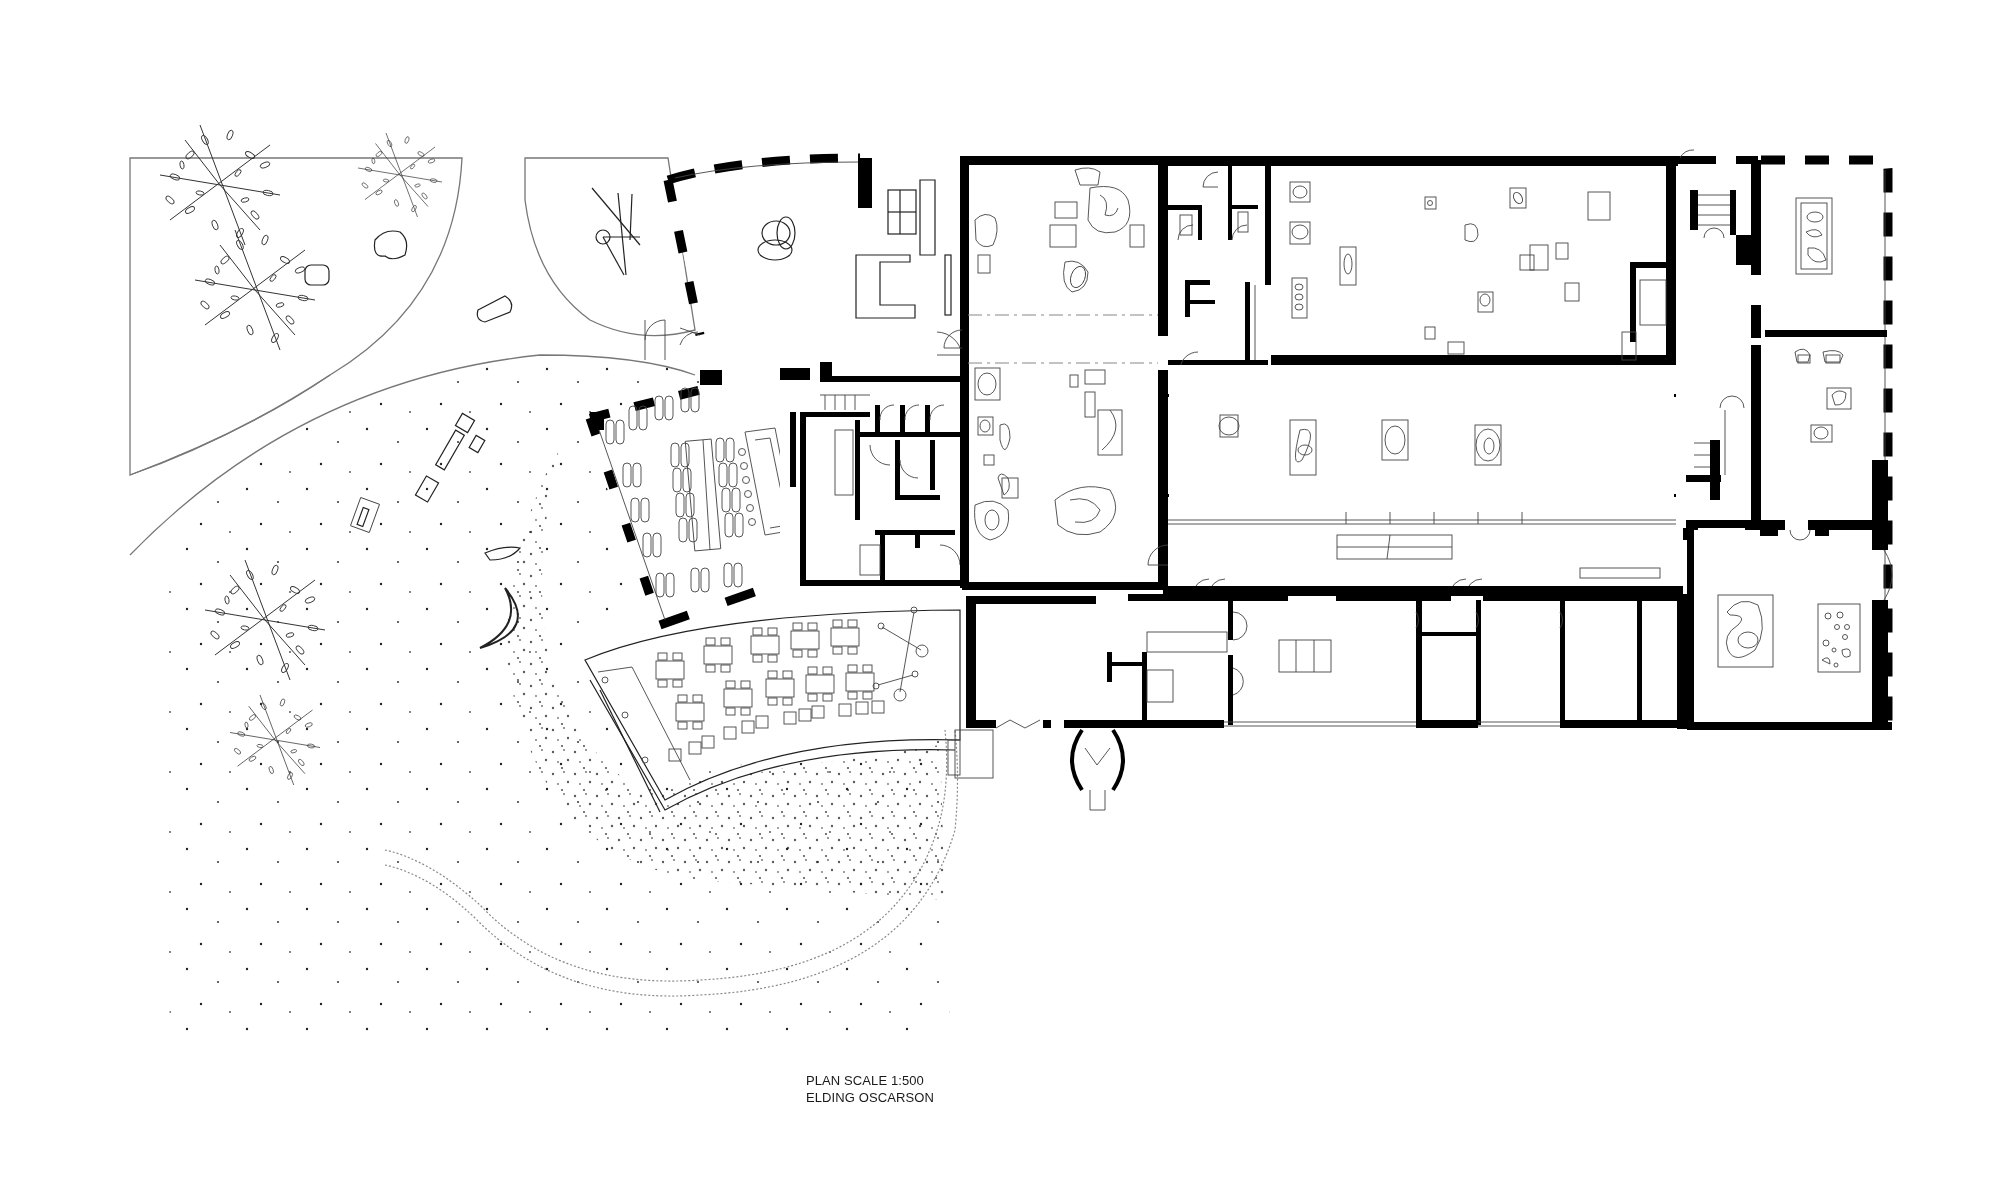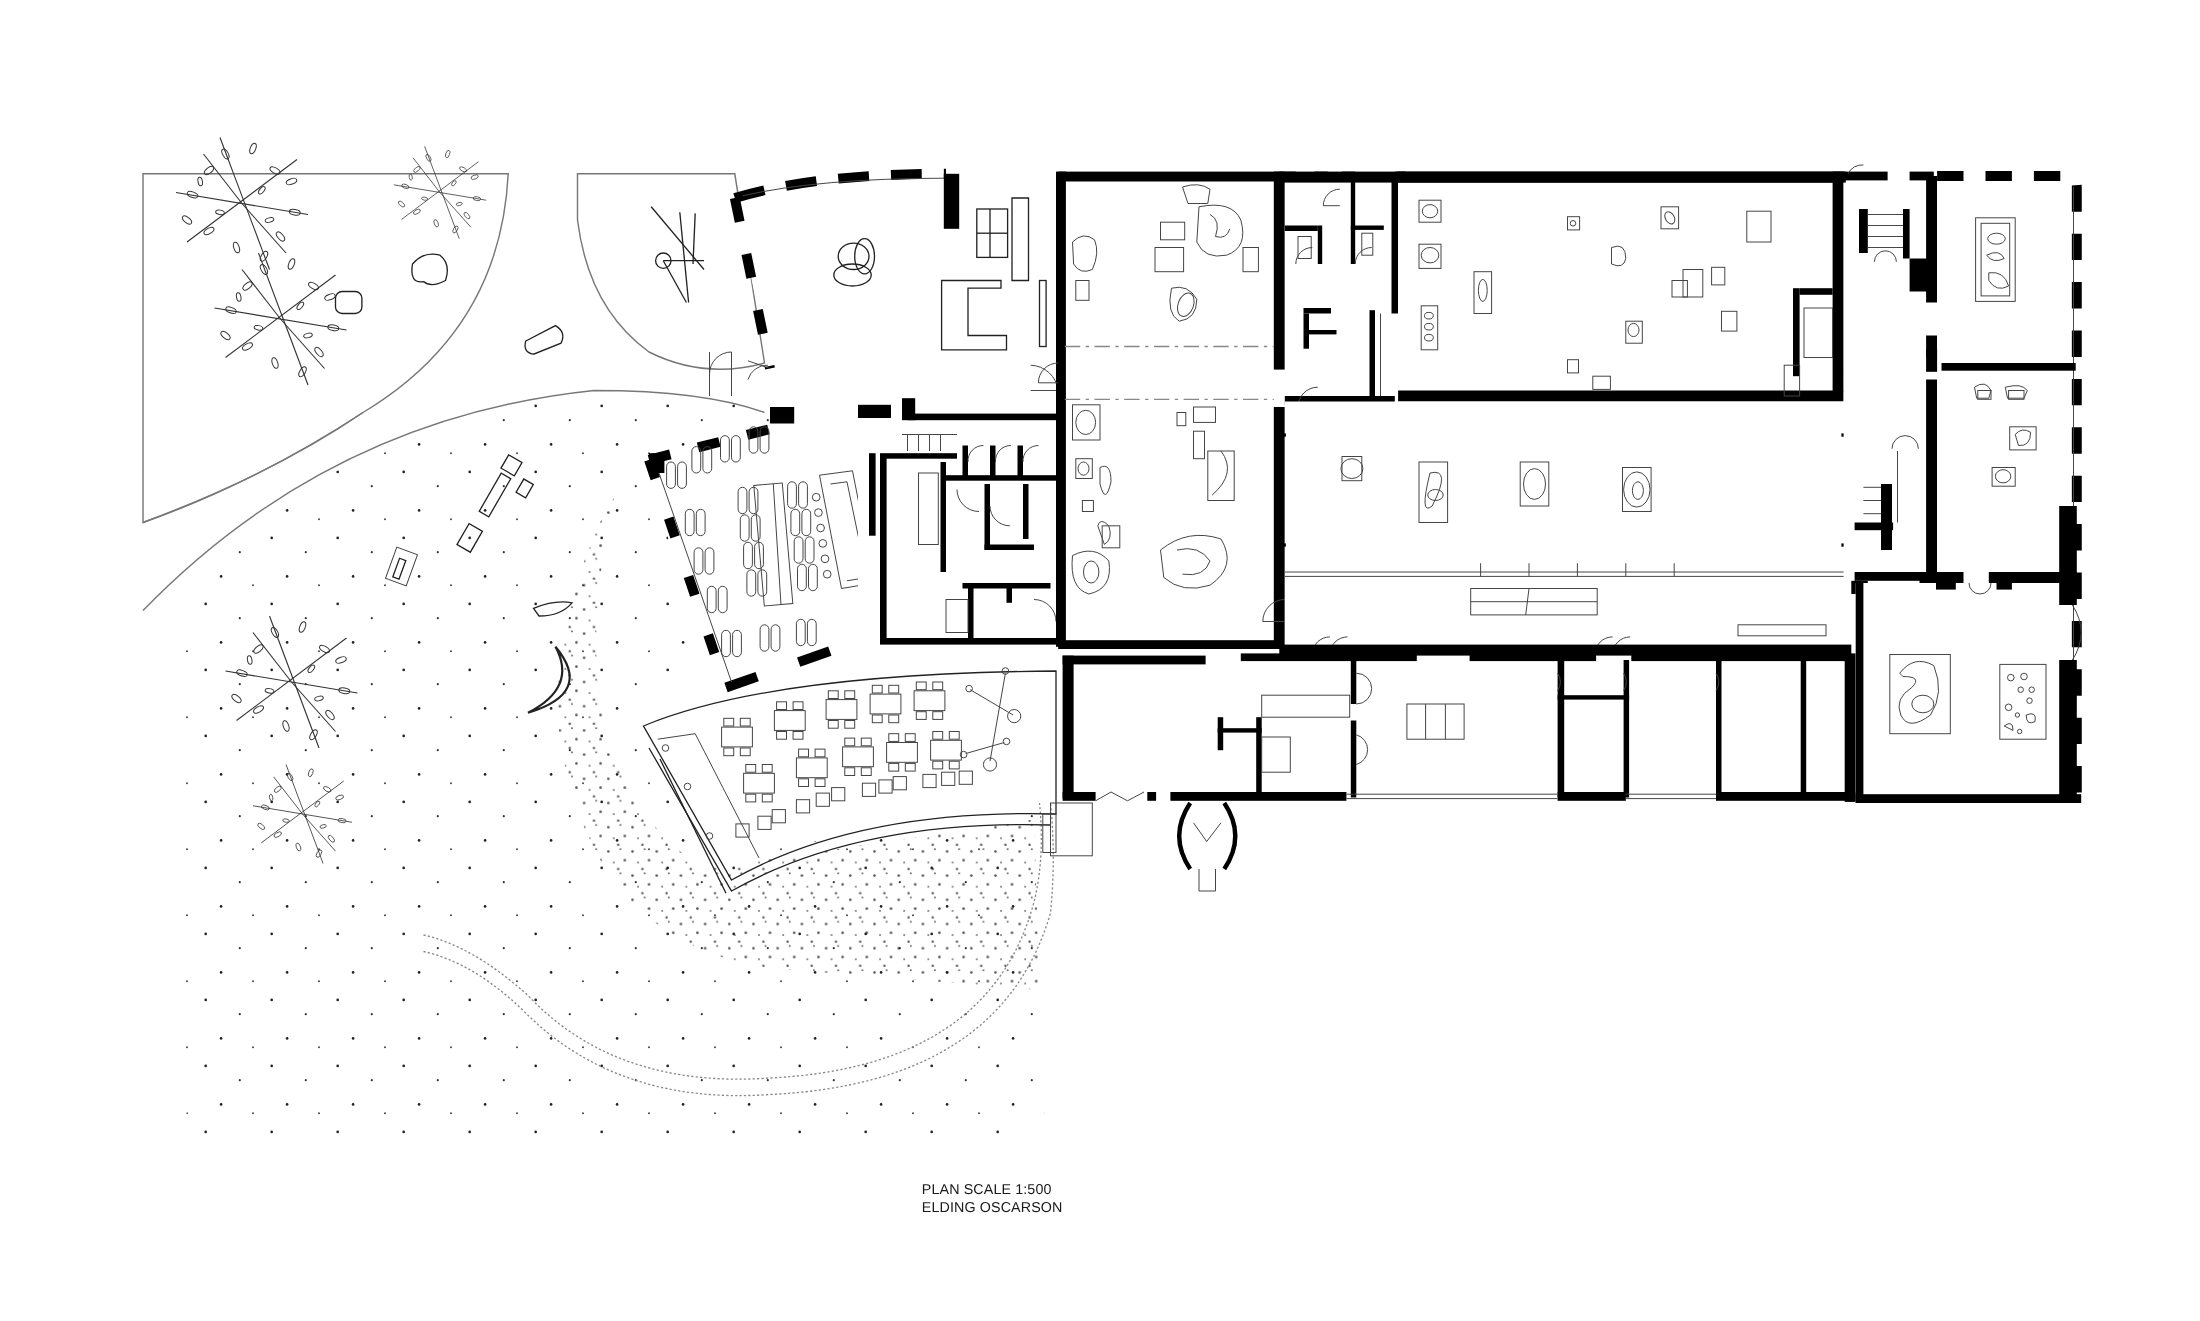--- a/index.html
+++ b/index.html
@@ -1,18 +1,18 @@
 <!DOCTYPE html>
 <html><head>
 <meta charset="utf-8">
 <style>
   html, body { margin: 0; padding: 0; background: #ffffff; }
   body { width: 2000px; height: 1201px; position: relative; overflow: hidden; font-family: "Liberation Sans", sans-serif; }
   #plan { position: absolute; left: 0; top: 0; width: 2000px; height: 1201px; }
-  .caption { position: absolute; left: 806px; top: 1072px; font-size: 13px; line-height: 17px; color: #1a1a1a; letter-spacing: 0.1px; margin-left: 32px; }
+  .caption { position: absolute; left: 806px; top: 1072px; font-size: 13px; line-height: 17px; color: #1a1a1a; letter-spacing: 0.1px; }
   .caption div { white-space: nowrap; }
   .wall { fill: #000; }
   .thin { fill: none; stroke: #222; stroke-width: 1.2; }
   .hair { fill: none; stroke: #444; stroke-width: 0.9; }
   .path-edge { fill: none; stroke: #777; stroke-width: 1.3; }
   .dash { fill: none; stroke: #888; stroke-width: 1.2; stroke-dasharray: 14 5 3 5; }
   .wavy { fill: none; stroke: #888; stroke-width: 1.2; stroke-dasharray: 2 2; }
 </style>
 </head>
 <body>

